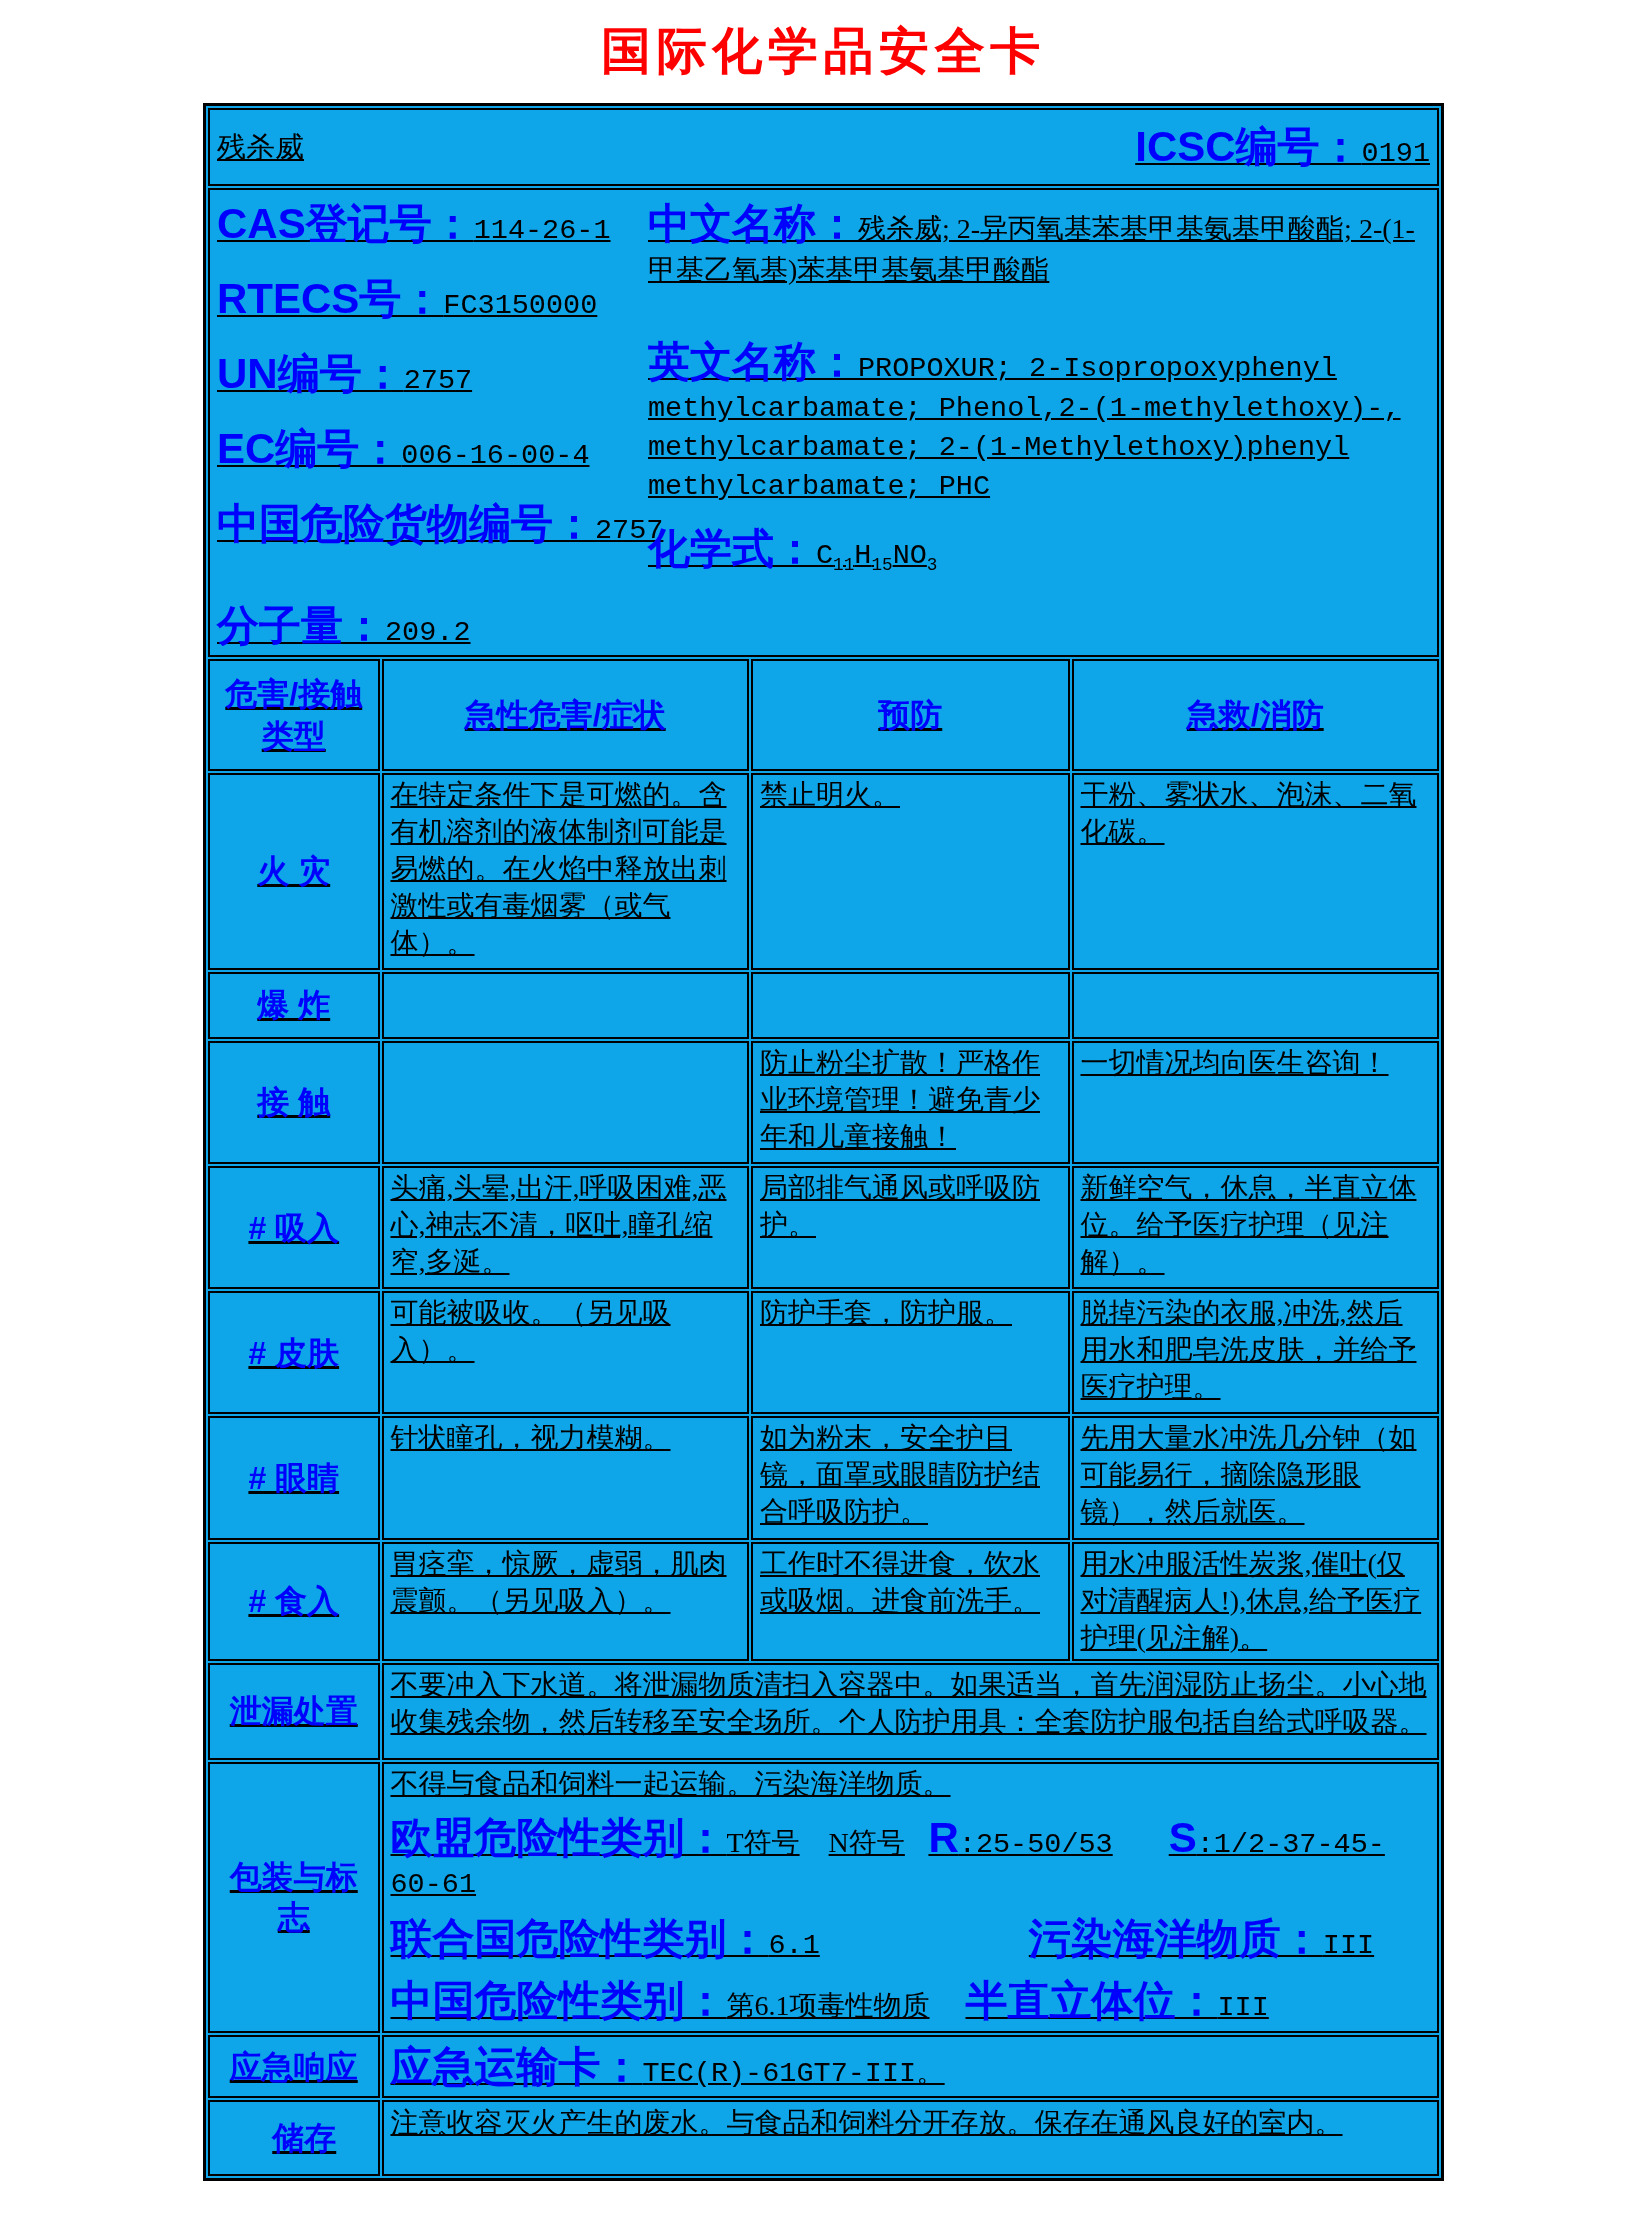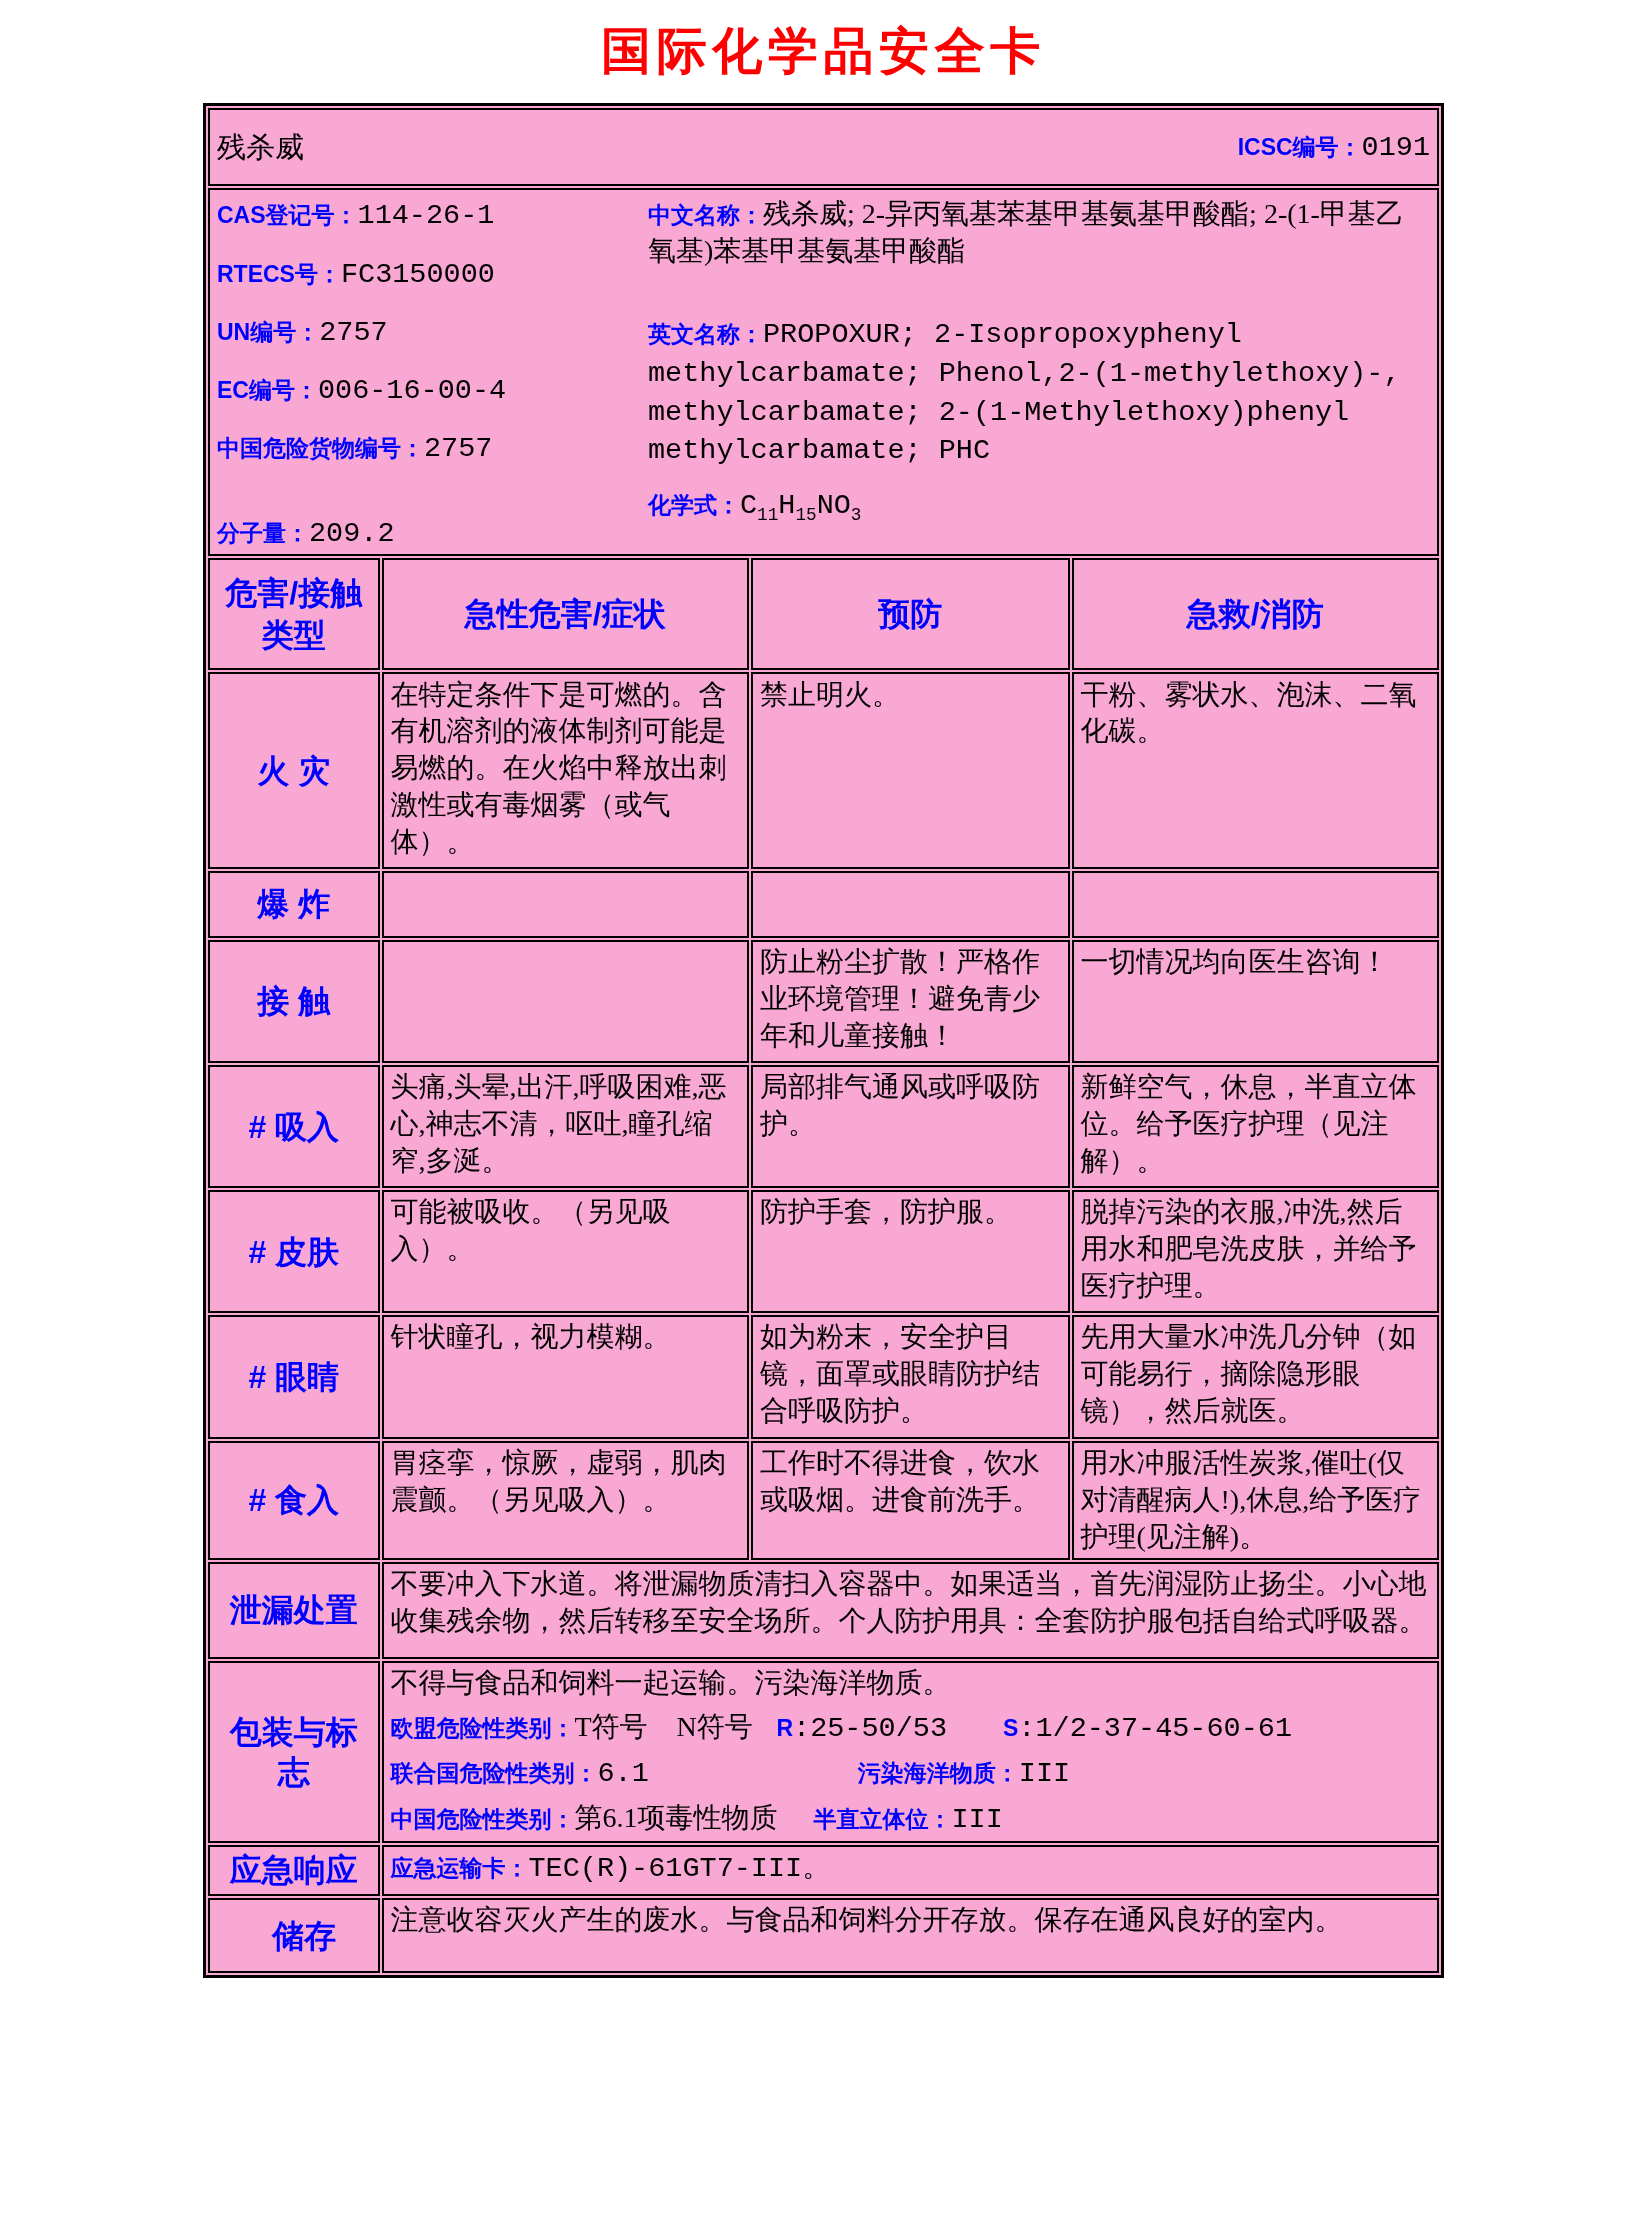--- a/index.html
+++ b/index.html
@@ -2,35 +2,35 @@
 <html style="font-size:11px"><head>
 <meta charset="utf-8">
 <style>
   html,body{margin:0;padding:0;background:#fff;}
   body{width:1647px;height:2216px;font-family:"Liberation Serif",serif;color:#000;}
   .page-title{
     text-align:center;color:#ff0000;font-weight:bold;font-size:50px;
     font-family:Liberation Mono, monospace;letter-spacing:5.6px;padding-top:18px;margin:0 0 18px 0;
   }
   table.card{
-    width:1241px;margin:0 auto;border:3.5px solid #000;background:#f9a8d4;
-    border-collapse:separate;border-spacing:2.8px;table-layout:fixed;
+    width:1241px;margin:0 auto;border:3.5px solid #000;background:#0ea5e9;
+    border-collapse:separate;border-spacing:2.8px;table-layout:fixed;text-decoration:underline;
   }
   col.c1{width:14%;} col.c2{width:30%;} col.c3{width:26%;} col.c4{width:30%;}
   td{border:2.1px solid #000;padding:2.1px 7px;vertical-align:top;
      font-size:28px;line-height:1.32;word-break:break-word;}
   td.rowhead{
     color:#0000ff;font-family:"Liberation Sans",sans-serif;font-weight:bold;
     text-align:center;vertical-align:middle;font-size:32px;line-height:1.25;
   }
   td.colhead{
     color:#0000ff;font-family:"Liberation Sans",sans-serif;font-weight:bold;
     text-align:center;vertical-align:middle;font-size:32px;height:104px;
   }
-  .blue-label{color:#0000ff;font-family:"Liberation Sans",sans-serif;font-weight:bold;font-size:23px;}
+  .blue-label{color:#0000ff;font-family:"Liberation Sans",sans-serif;font-weight:bold;font-size:42px;}
   .mono{font-family:"Liberation Mono","DejaVu Sans Mono",monospace;font-size:28.5px;}
   .hdr-flex{display:flex;justify-content:space-between;align-items:center;min-height:70px;}
   .hdr-name{font-size:29px;}
   .info-flex{display:flex;}
   .info-left{width:431px;flex:0 0 431px;padding-top:4.2px;}
   .info-left .reg-line{margin-bottom:19.5px;white-space:nowrap;}
   .info-left .mw-line{margin-top:46px;white-space:nowrap;}
   .info-right{flex:1;padding-top:4.2px;}
   .cn-name{margin-bottom:45px;}
   .en-name{margin-bottom:16px;}

